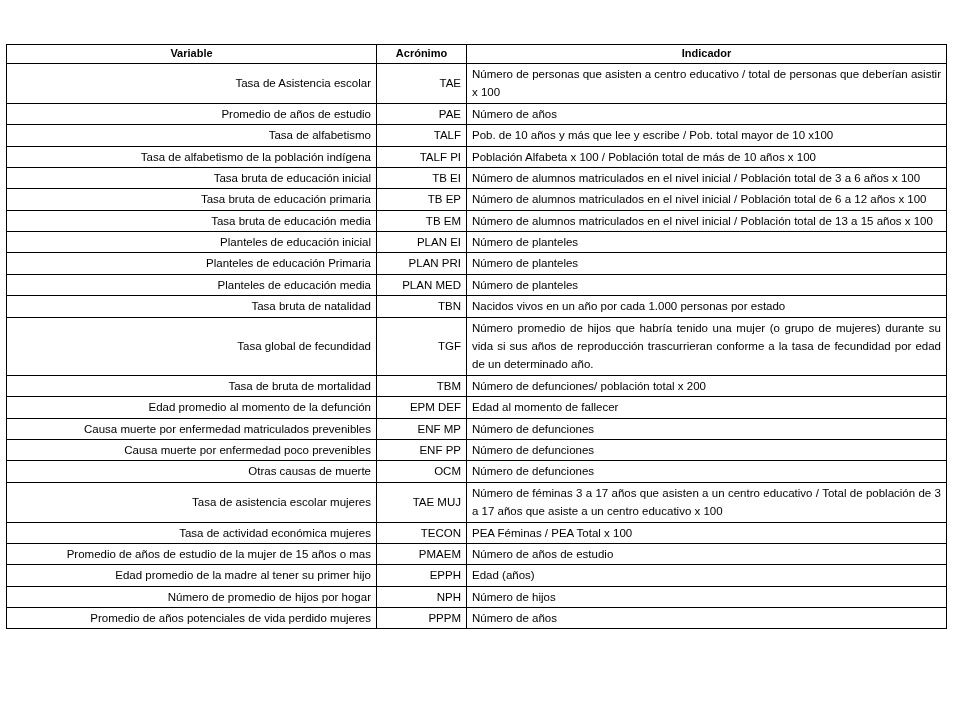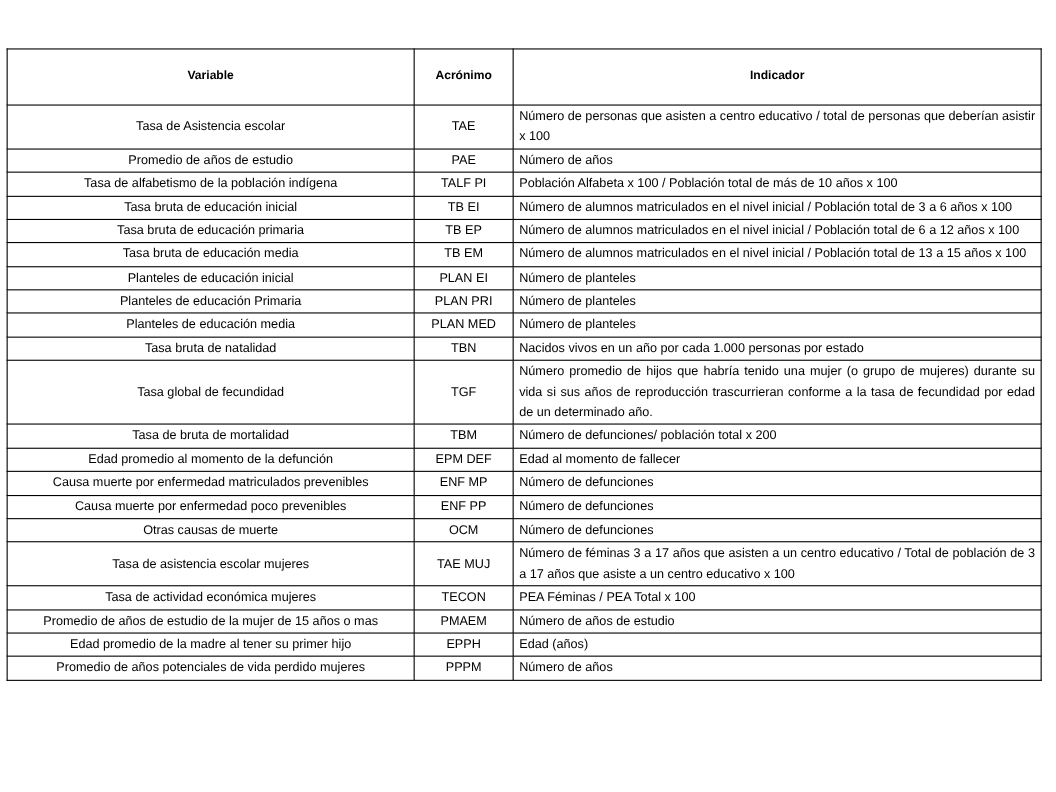--- a/index.html
+++ b/index.html
@@ -33,27 +33,27 @@
     font-size: 11.5px;
     line-height: 1.6;
     vertical-align: middle;
     overflow: hidden;
   }
   table.indicators th {
     font-weight: bold;
     text-align: center;
     font-size: 11px;
     line-height: 1.45;
-    padding: 17px 4px;
+    padding: 1px 4px;
   }
   col.c-variable { width: 370px; }
   col.c-acronimo { width: 90px; }
   col.c-indicador { width: 480px; }
-  td.col-variable { text-align: center; }
-  td.col-acronimo { text-align: center; }
+  td.col-variable { text-align: right; }
+  td.col-acronimo { text-align: right; }
   td.col-indicador { text-align: left; text-align: justify; }
 </style>
 </head>
 <body>
 
 <div class="slide">
   <table class="indicators">
     <colgroup>
       <col class="c-variable">
       <col class="c-acronimo">
@@ -69,20 +69,25 @@
     <tbody>
         <tr>
           <td class="col-variable">Tasa de Asistencia escolar</td>
           <td class="col-acronimo">TAE</td>
           <td class="col-indicador">Número de personas que asisten a centro educativo / total  de personas que deberían asistir x 100</td>
         </tr>
         <tr>
           <td class="col-variable">Promedio de años de estudio</td>
           <td class="col-acronimo">PAE</td>
           <td class="col-indicador">Número de años</td>
+        </tr>
+        <tr>
+          <td class="col-variable">Tasa de alfabetismo</td>
+          <td class="col-acronimo">TALF</td>
+          <td class="col-indicador">Pob. de 10 años y más que lee y escribe / Pob. total mayor de 10  x100</td>
         </tr>
         <tr>
           <td class="col-variable">Tasa de alfabetismo de la población indígena</td>
           <td class="col-acronimo">TALF PI</td>
           <td class="col-indicador">Población Alfabeta x 100 / Población total de más de 10 años x 100</td>
         </tr>
         <tr>
           <td class="col-variable">Tasa bruta de educación inicial</td>
           <td class="col-acronimo">TB EI</td>
           <td class="col-indicador">Número de alumnos matriculados en el nivel inicial / Población total de 3 a 6 años x 100</td>
@@ -161,19 +166,24 @@
           <td class="col-variable">Promedio de años de estudio de la mujer de 15 años o mas</td>
           <td class="col-acronimo">PMAEM</td>
           <td class="col-indicador">Número de años de estudio</td>
         </tr>
         <tr>
           <td class="col-variable">Edad promedio de la madre al tener su primer hijo</td>
           <td class="col-acronimo">EPPH</td>
           <td class="col-indicador">Edad (años)</td>
         </tr>
         <tr>
+          <td class="col-variable">Número de promedio de hijos por hogar</td>
+          <td class="col-acronimo">NPH</td>
+          <td class="col-indicador">Número de hijos</td>
+        </tr>
+        <tr>
           <td class="col-variable">Promedio de años potenciales de vida perdido mujeres</td>
           <td class="col-acronimo">PPPM</td>
           <td class="col-indicador">Número de años</td>
         </tr>
       </tbody>
   </table>
 </div>
 
 </body></html>

